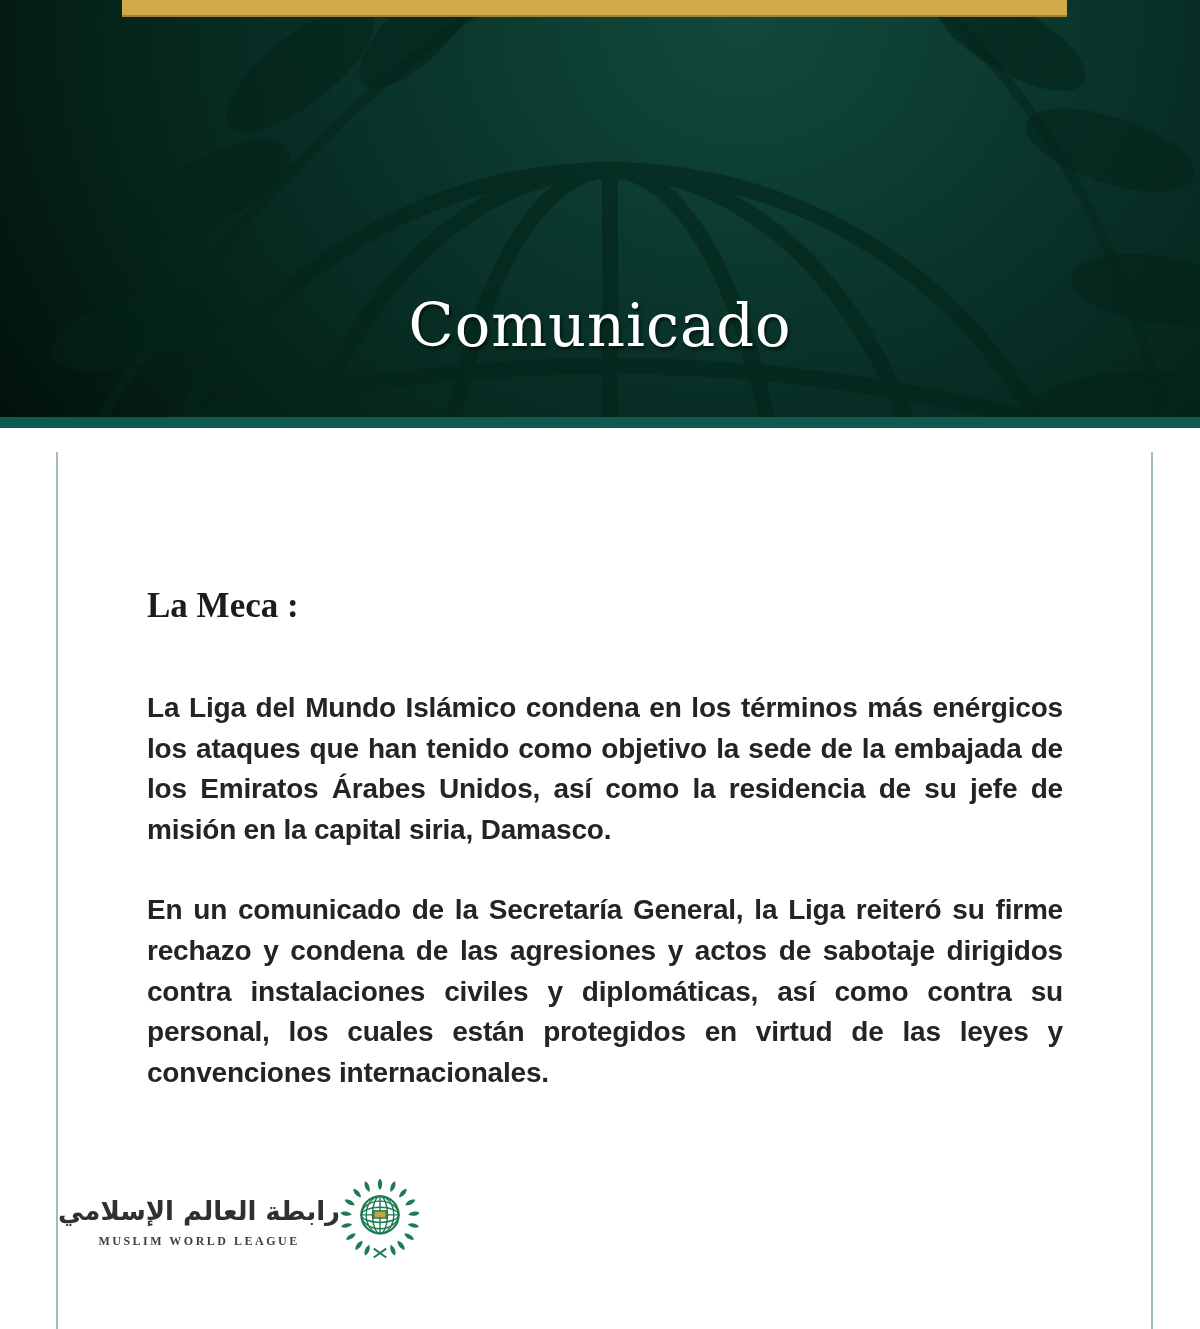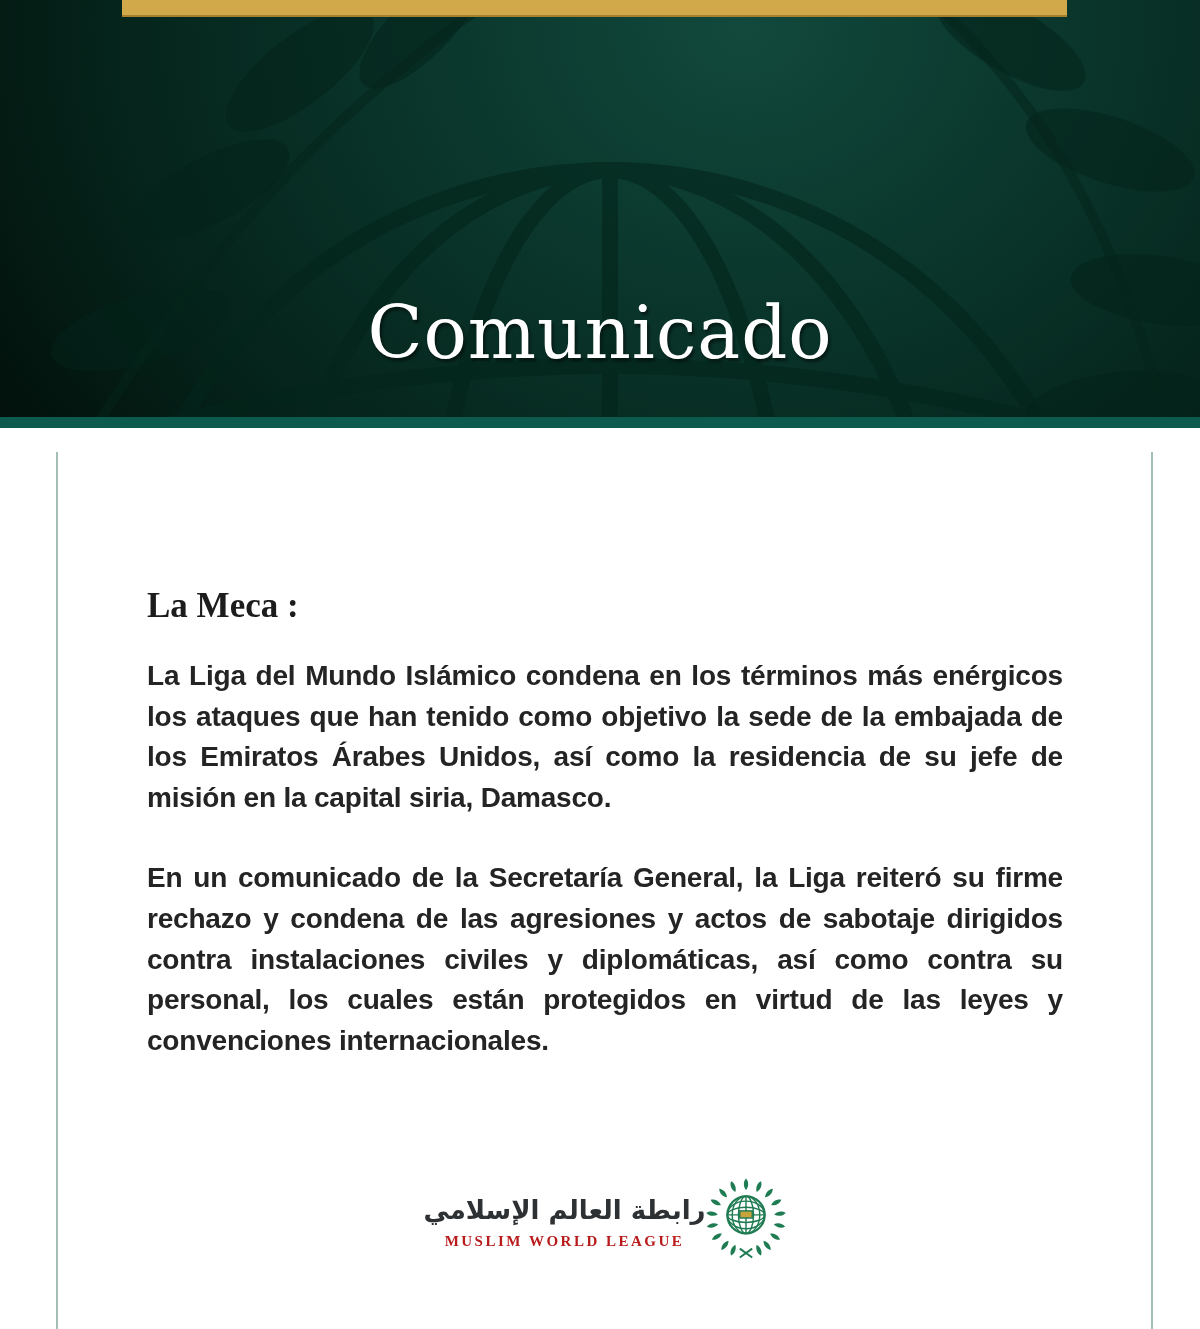--- a/index.html
+++ b/index.html
@@ -20,64 +20,64 @@
   }
   .watermark{position:absolute;top:0;left:0;}
   .gold-bar{
     position:absolute;top:0;left:122px;width:945px;height:15px;
     background:#d2a94a;border-bottom:2px solid #a5812f;
   }
   .header-title{
     position:absolute;top:294px;left:0;width:100%;
     text-align:center;
     font-family:"DejaVu Serif","Liberation Serif",serif;
-    font-size:72px;line-height:1.1;font-weight:400;
+    font-size:59px;line-height:1.1;font-weight:400;
     color:#ffffff;letter-spacing:1px;
     text-shadow:2px 3px 3px rgba(0,0,0,0.5);
   }
   .header-divider{
     position:absolute;top:417px;left:0;width:1200px;height:11px;
     background:#0c5b4e;
   }
 
   
   .card{
     position:absolute;top:452px;left:56px;width:1097px;height:901px;
     background:#ffffff;box-sizing:border-box;
     border-left:2px solid #a3bdb7;border-right:2px solid #a3bdb7;
   }
   .dateline{
     margin:134px 88px 0 89px;
     font-family:"Liberation Serif",serif;font-weight:700;
     font-size:35px;color:#1c1c1c;
   }
   .body-paragraph{
-    margin:30px 88px 0 89px;
+    margin:62px 88px 0 89px;
     font-family:"Liberation Sans",sans-serif;
     font-size:28px;font-weight:700;letter-spacing:-0.2px;
     line-height:1.45;color:#242424;
     text-align:justify;
   }
   .body-paragraph + .body-paragraph{margin-top:40px;}
 
   
   .logo-row{
     position:absolute;top:724px;left:0;width:100%;
-    display:flex;justify-content:center;align-items:center;gap:0;
+    display:flex;align-items:center;gap:0;
   }
   .logo-text-block{text-align:center;}
   .logo-arabic{
     font-family:"DejaVu Sans",sans-serif;
     font-size:26px;font-weight:700;color:#2e3133;line-height:1.3;
     direction:rtl;
   }
   .logo-latin{
     font-family:"Liberation Serif",serif;
-    font-size:15px;font-weight:700;letter-spacing:2.5px;
-    color:#b91c1c;margin-top:5px;white-space:nowrap;
+    font-size:12px;font-weight:700;letter-spacing:2.5px;
+    color:#404040;margin-top:5px;white-space:nowrap;
   }
 </style>
 </head>
 <body>
 
 <div class="header">
 
   <svg class="watermark" width="1200" height="417" viewBox="0 0 1200 417" aria-hidden="true">
     <g stroke="#03251b" stroke-width="16" fill="none" opacity="0.6">
       <circle cx="610" cy="660" r="490"></circle>

